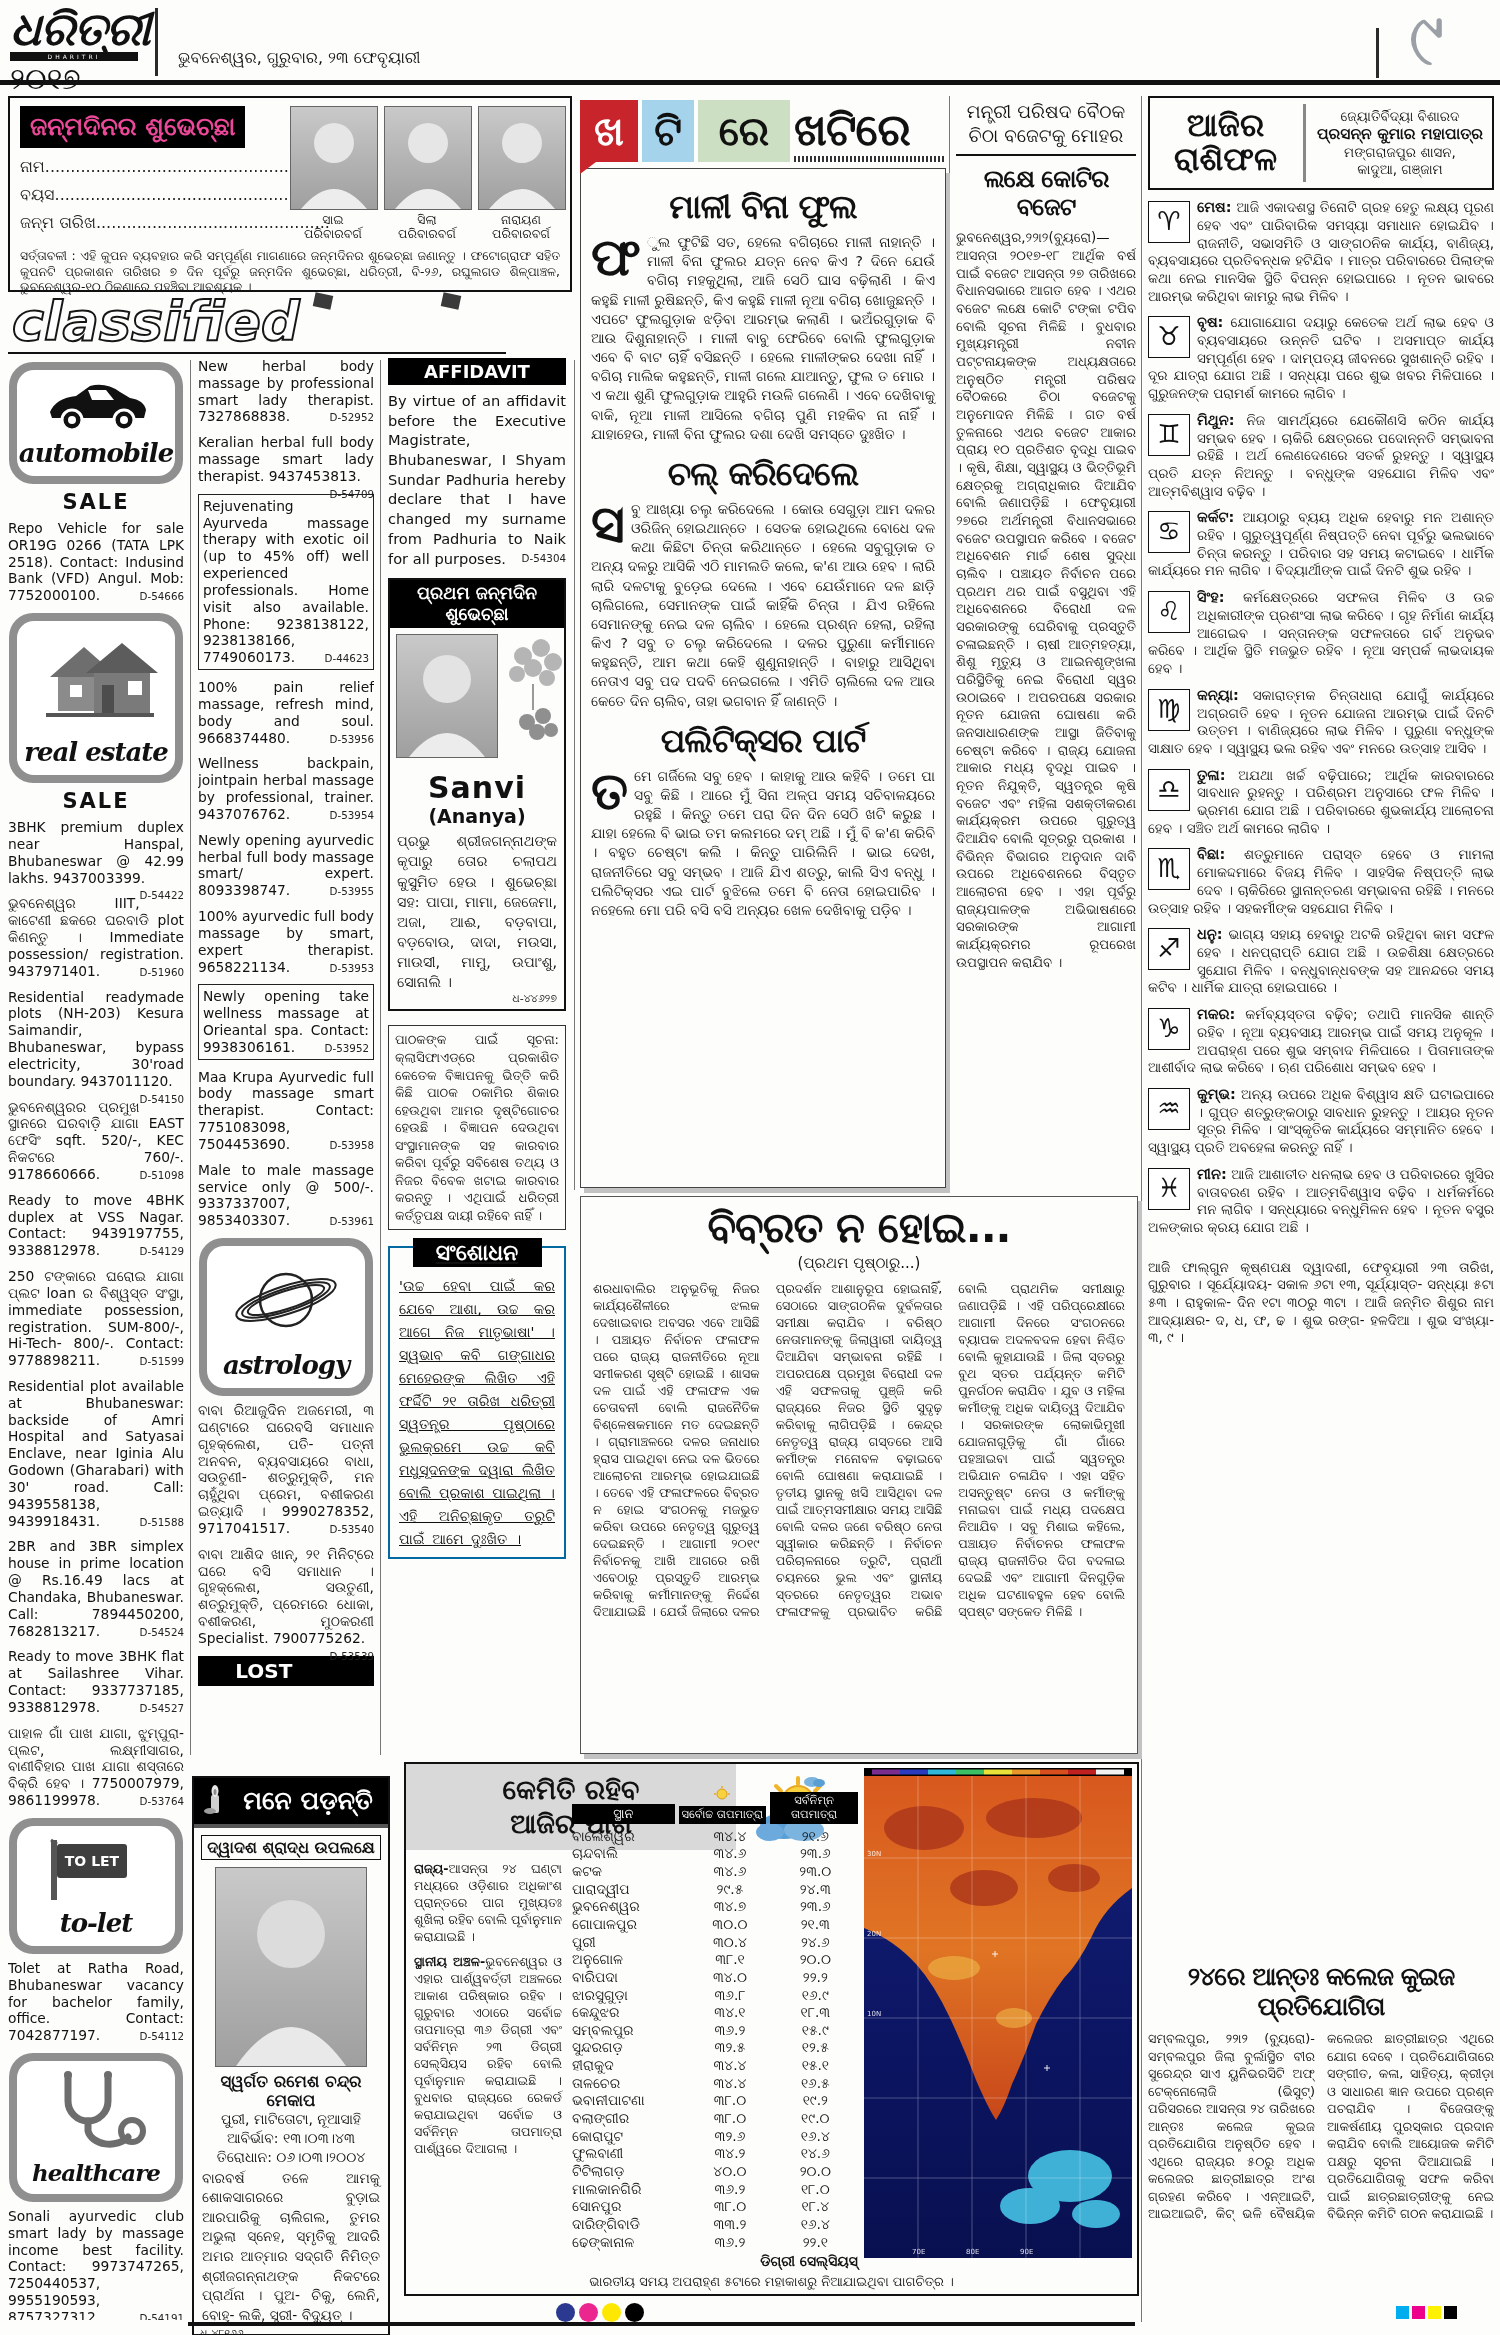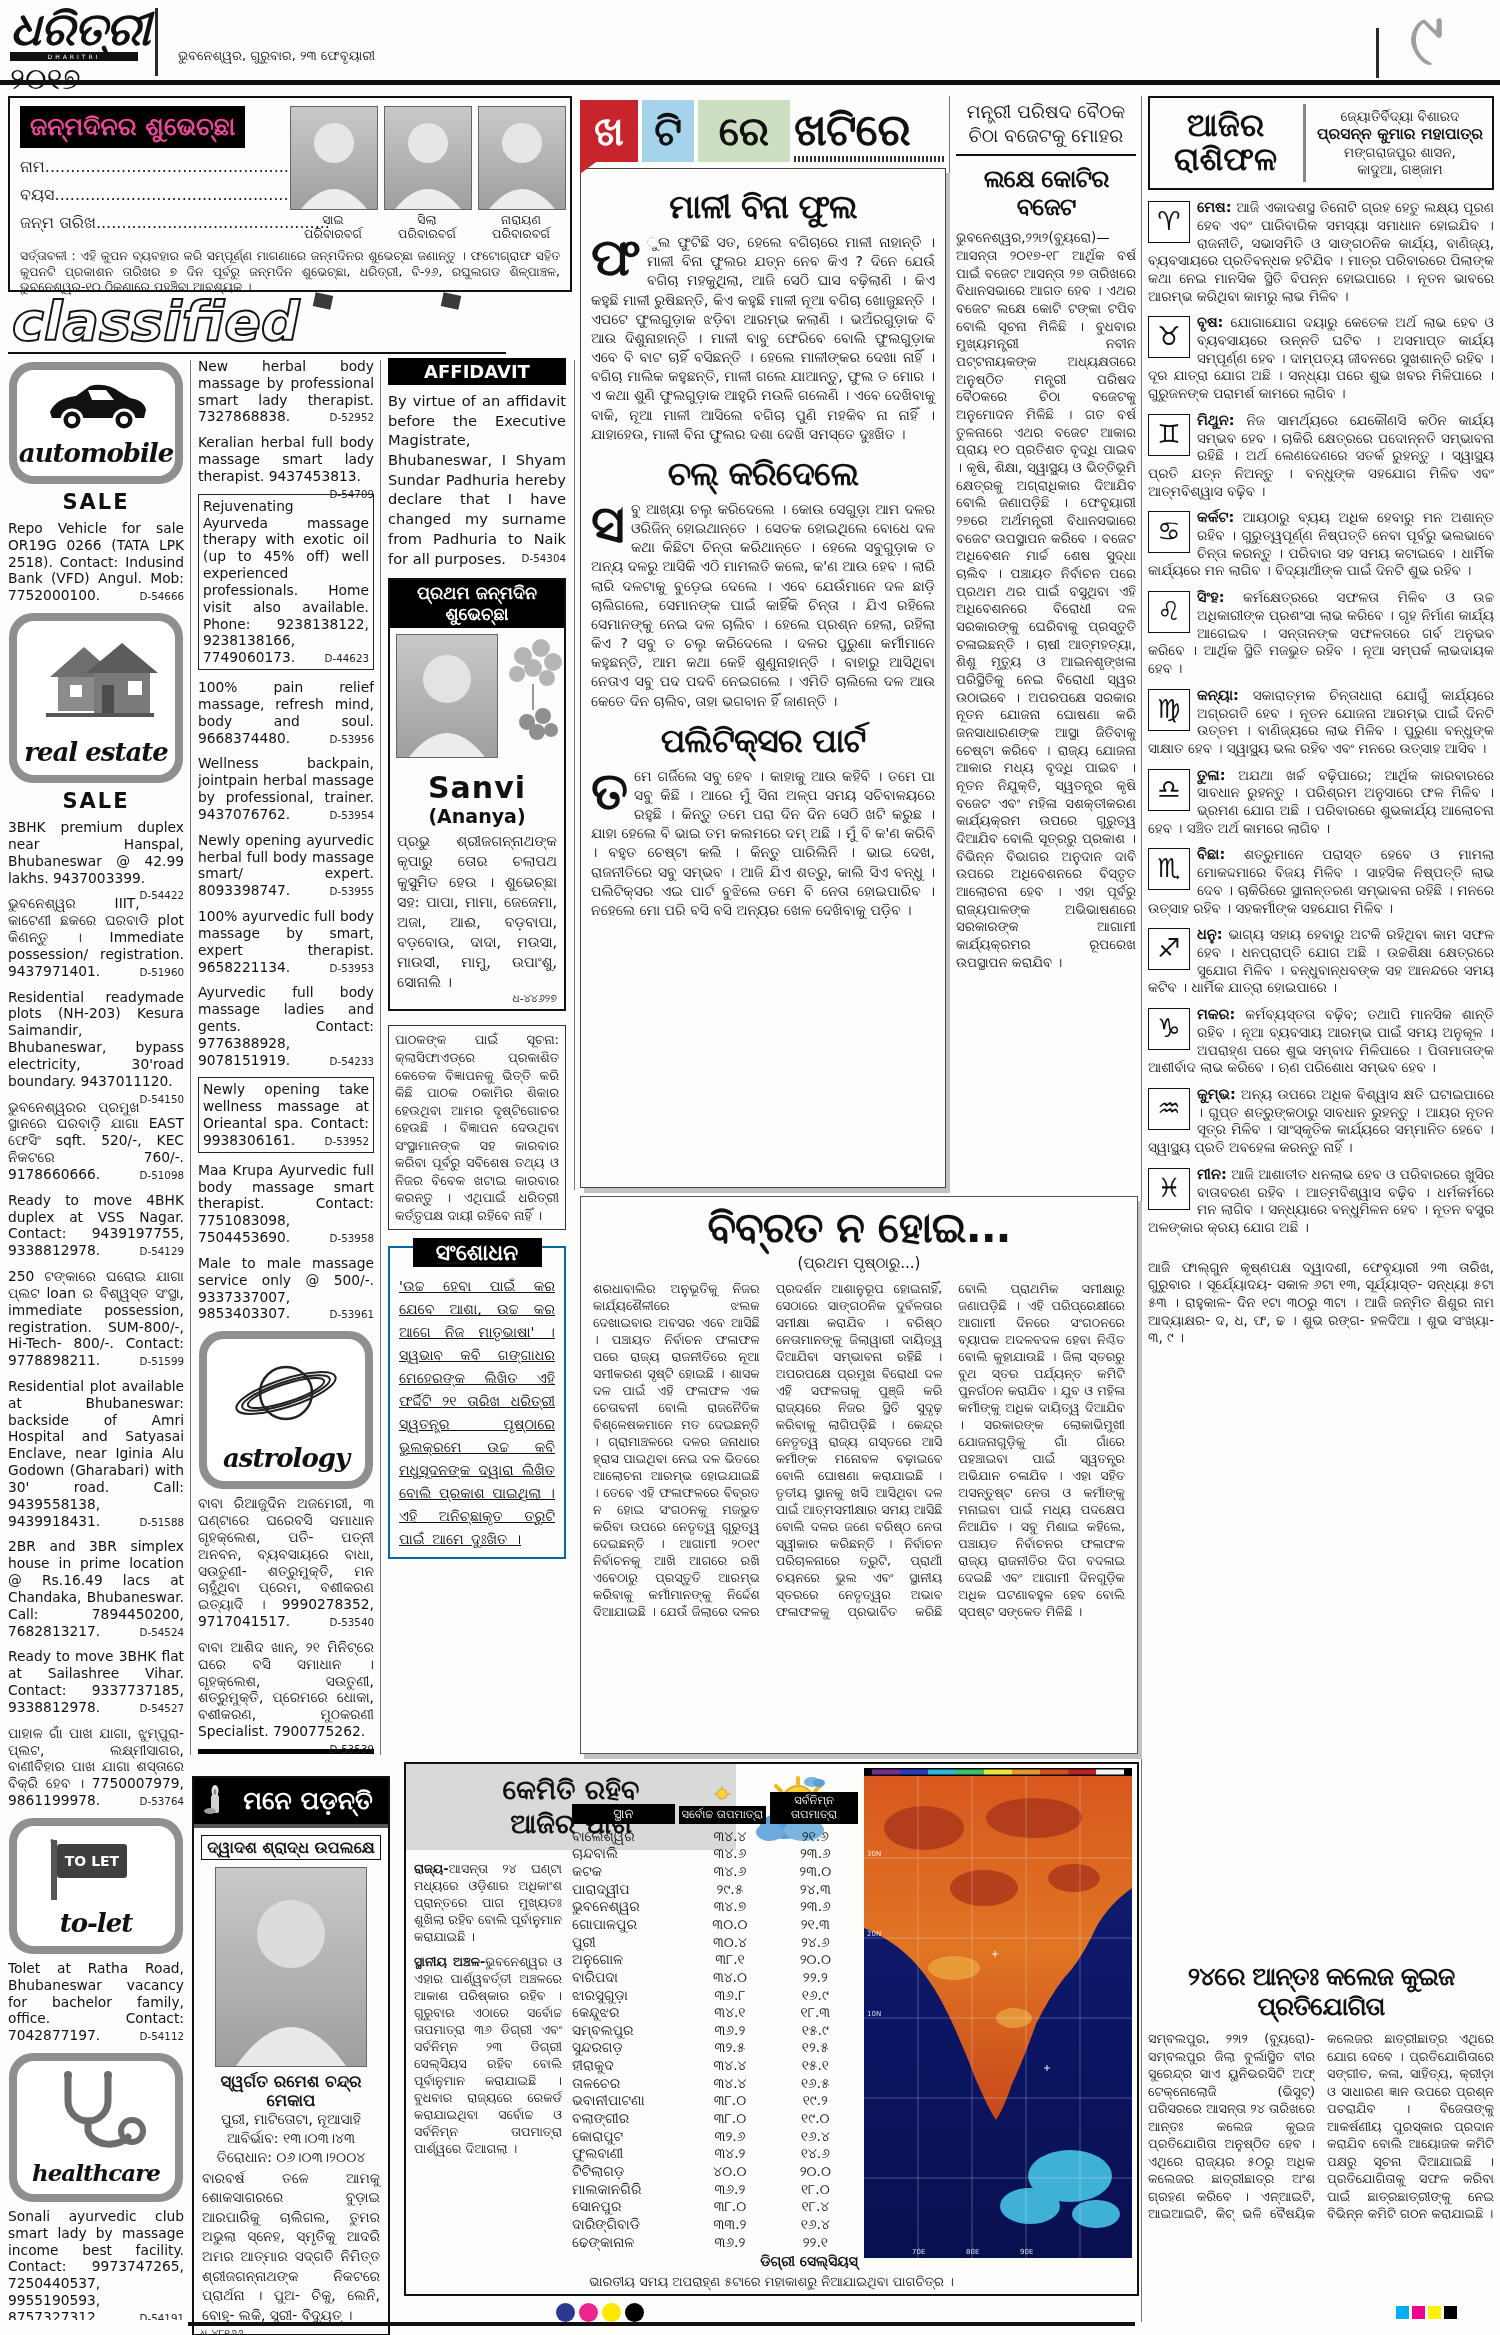--- a/index.html
+++ b/index.html
@@ -5,21 +5,21 @@
   html,body{margin:0;padding:0;background:#e8e8e4;}
   #page{position:relative;width:1500px;height:2335px;background:#fdfdfb;margin:0 auto;
         font-family:"DejaVu Sans",sans-serif;color:#111;overflow:hidden;}
   .abs{position:absolute;}
   .just{text-align:justify;}
   .rule-v{position:absolute;width:2px;background:#2a2a2a;}
   
   #mast-logo{font-size:46px;font-weight:bold;font-style:italic;letter-spacing:-1px;line-height:1;}
   #mast-strip{width:128px;height:9px;background:#111;color:#fff;font-size:6px;text-align:center;line-height:9px;letter-spacing:3px;}
   #mast-year{font-size:30px;line-height:1.2;}
-  #dateline{font-size:13px;font-weight:500;}
+  #dateline{font-size:16px;font-weight:500;}
   #pagenum{font-size:74px;color:#9aa0a5;line-height:1;font-weight:500;}
   
   #coupon{border:2px solid #111;}
   #coupon-title{background:#000;color:#ec4899;font-size:25px;font-weight:bold;padding:6px 10px;display:inline-block;}
   .cfield{font-size:16px;margin-top:9px;white-space:nowrap;overflow:hidden;color:#222;}
   .photo{background:linear-gradient(180deg,#c9c9c9,#9f9f9f);border:1px solid #666;position:relative;overflow:hidden;}
   .photo svg{position:absolute;bottom:0;left:0;}
   .pcap{font-size:12.5px;line-height:1.15;text-align:center;margin-top:3px;}
   #terms{font-size:12.4px;line-height:1.25;}
   
@@ -269,21 +269,20 @@
   <div class="abs" style="left:198px;top:358px;width:176px;height:1396px;overflow:hidden;">
     <div>
 
     <div class="ad"><span>New herbal body massage by professional smart lady therapist. 7327868838.</span><span class="ad-id">D-52952</span></div>
         <div class="ad"><span>Keralian herbal full body massage smart lady therapist. 9437453813.</span><span class="ad-id">D-54709</span></div>
         <div class="ad boxed"><span>Rejuvenating Ayurveda massage therapy with exotic oil (up to 45% off) well experienced professionals. Home visit also available. Phone: 9238138122, 9238138166, 7749060173.</span><span class="ad-id">D-44623</span></div>
         <div class="ad"><span>100% pain relief massage, refresh mind, body and soul. 9668374480.</span><span class="ad-id">D-53956</span></div>
         <div class="ad"><span>Wellness backpain, jointpain herbal massage by professional, trainer. 9437076762.</span><span class="ad-id">D-53954</span></div>
         <div class="ad"><span>Newly opening ayurvedic herbal full body massage smart/ expert. 8093398747.</span><span class="ad-id">D-53955</span></div>
         <div class="ad"><span>100% ayurvedic full body massage by smart, expert therapist. 9658221134.</span><span class="ad-id">D-53953</span></div>
-        <div class="ad"><span>Ayurvedic full body massage ladies and gents. Contact: 9776388928, 9078151919.</span><span class="ad-id">D-54233</span></div>
         <div class="ad boxed"><span>Newly opening take wellness massage at Orieantal spa. Contact: 9938306161.</span><span class="ad-id">D-53952</span></div>
         <div class="ad"><span>Maa Krupa Ayurvedic full body massage smart therapist. Contact: 7751083098, 7504453690.</span><span class="ad-id">D-53958</span></div>
         <div class="ad"><span>Male to male massage service only @ 500/-. 9337337007, 9853403307.</span><span class="ad-id">D-53961</span></div>
       </div>
     <div class="badge" style="width:158px;">
       <div class="badge-in">
         <span>
           <svg width="120" height="92" viewBox="0 0 120 92">
               <circle cx="60" cy="46" r="26" fill="#fff" stroke="#222" stroke-width="2.5"></circle>
               <g stroke="#222" stroke-width="2" fill="none">

